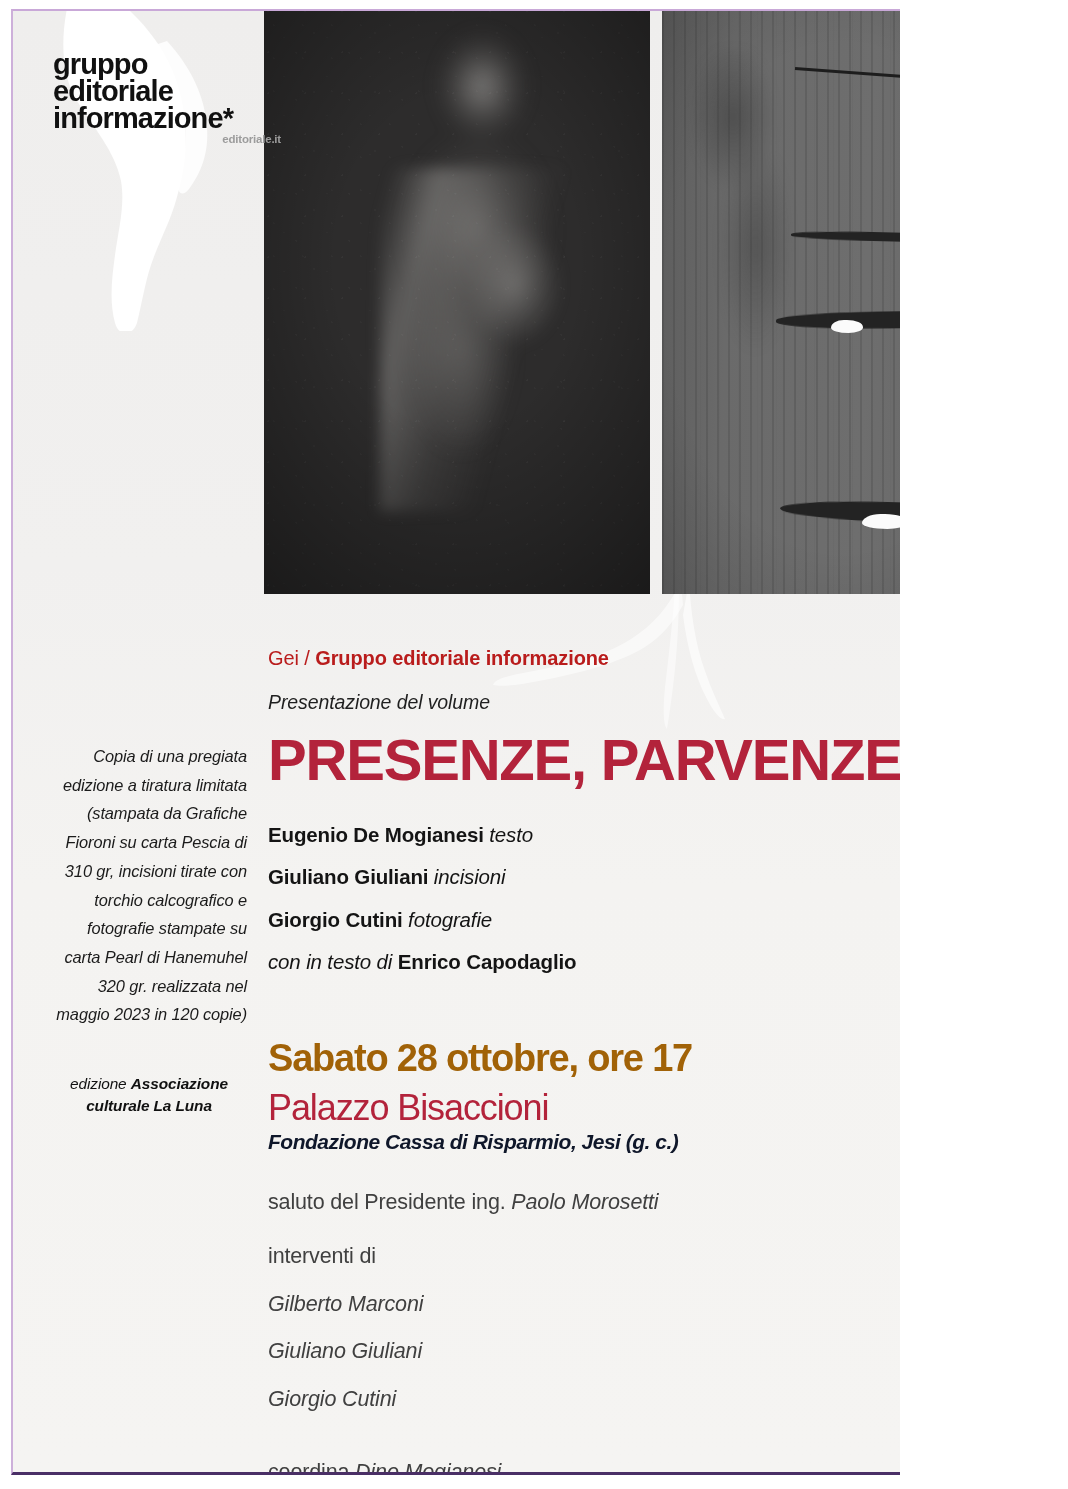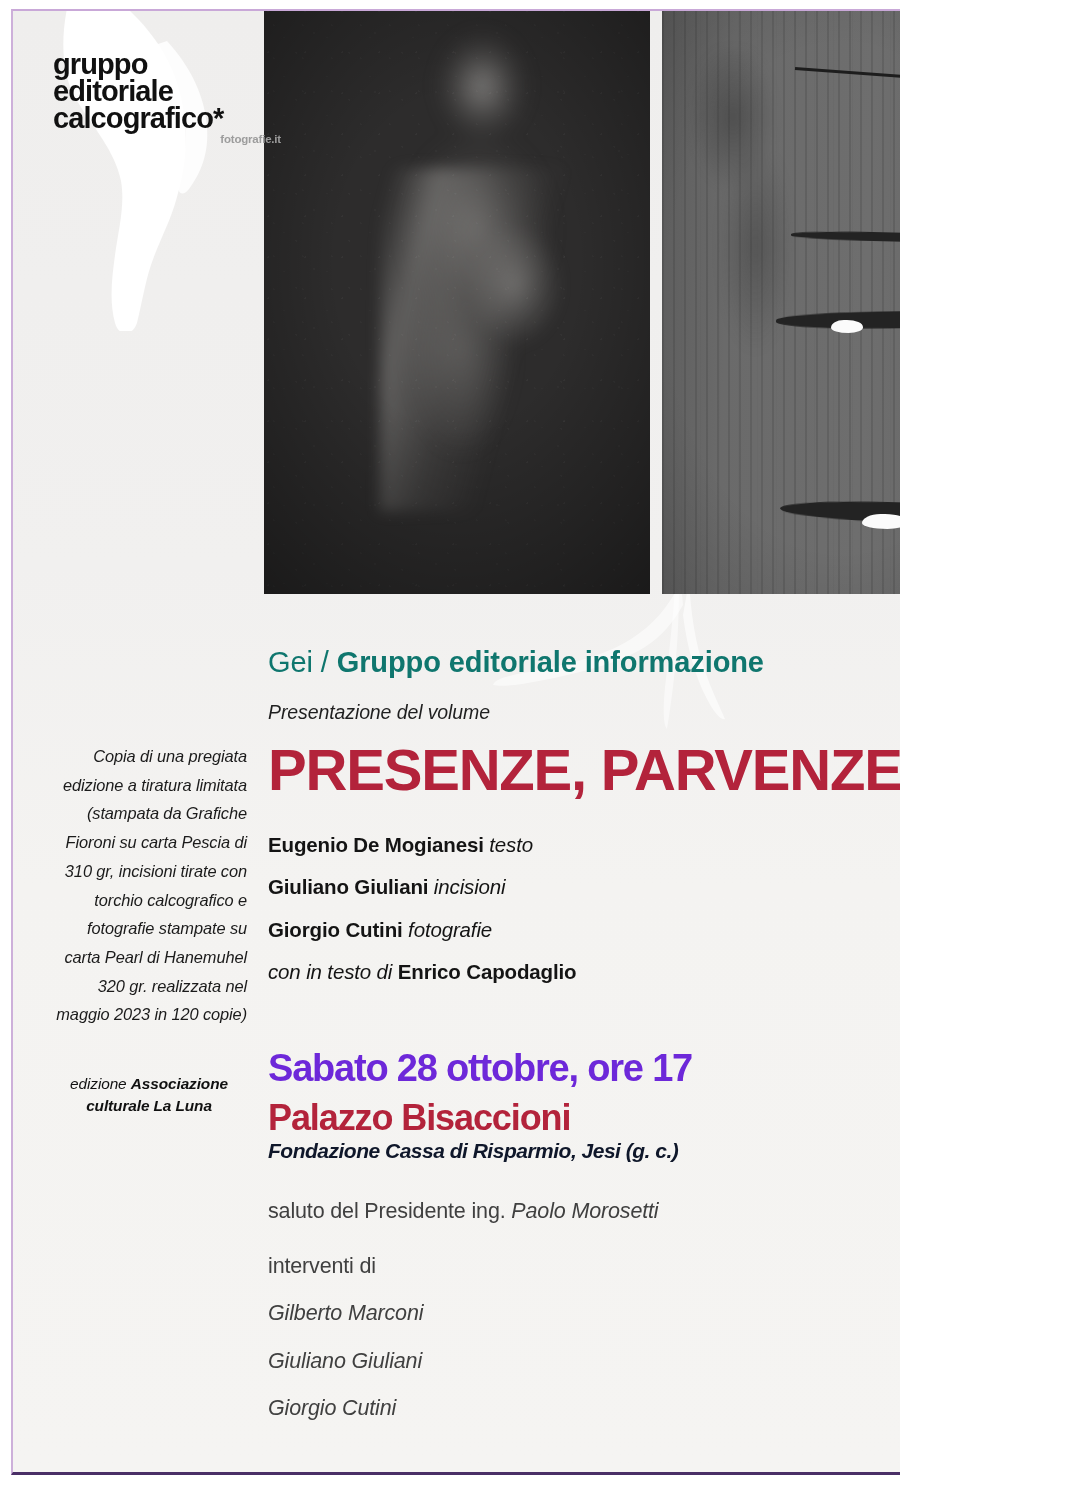--- a/index.html
+++ b/index.html
@@ -232,23 +232,23 @@
   
   .main-col {
     position: absolute;
     left: 255px;
     top: 636px;
     width: 760px;
     color: #141414;
   }
 
   .kicker {
-    font-size: 29px;
+    font-size: 20px;
     line-height: 1.1;
-    color: #0f766e;
+    color: #b91c1c;
     letter-spacing: -0.1px;
   }
   .kicker b { font-weight: 700; }
 
   .subkicker {
     margin-top: 22px;
     font-size: 19.5px;
     font-style: italic;
     color: #1f1f1f;
     letter-spacing: -0.1px;
@@ -275,27 +275,27 @@
     letter-spacing: -0.15px;
   }
   .credit-line b { font-weight: 700; }
   .credit-line i { font-style: italic; font-weight: 400; }
 
   .when {
     margin-top: 66px;
     font-size: 38px;
     font-weight: 700;
     letter-spacing: -1.2px;
-    color: #6d28d9;
+    color: #a16207;
     line-height: 1.05;
   }
   .venue {
     margin-top: 10px;
     font-size: 36px;
-    font-weight: 700;
+    font-weight: 400;
     letter-spacing: -1.1px;
     color: #b3233b;
     line-height: 1.05;
   }
   .venue-sub {
     margin-top: 3px;
     font-size: 21px;
     font-style: italic;
     font-weight: 700;
     letter-spacing: -0.5px;
@@ -369,22 +369,22 @@
         <div class="hl" style="left:87%; top:69.5%; width:42px; height:7px;"></div>
         <div class="hl" style="left:51%; top:86.5%; width:46px; height:15px;"></div>
 
         <div class="photo-right-vignette"></div>
       </div>
     </div>
 
     <div class="logo">
       <div class="logo-line">gruppo</div>
       <div class="logo-line">editoriale</div>
-      <div class="logo-line">calcografico*</div>
-      <div class="logo-url">fotografie.it</div>
+      <div class="logo-line">informazione*</div>
+      <div class="logo-url">editoriale.it</div>
     </div>
 
     <div class="side-col">
       <div class="side-note">Copia di una pregiata edizione a tiratura limitata (stampata da Grafiche Fioroni su carta Pescia di 310 gr, incisioni tirate con torchio calcografico e fotografie stampate su carta Pearl di Hanemuhel 320 gr. realizzata nel maggio 2023 in 120 copie)</div>
       <div class="side-edition">
         <span>edizione </span><b>Associazione culturale La Luna</b>
       </div>
     </div>
 
     <div class="main-col">

